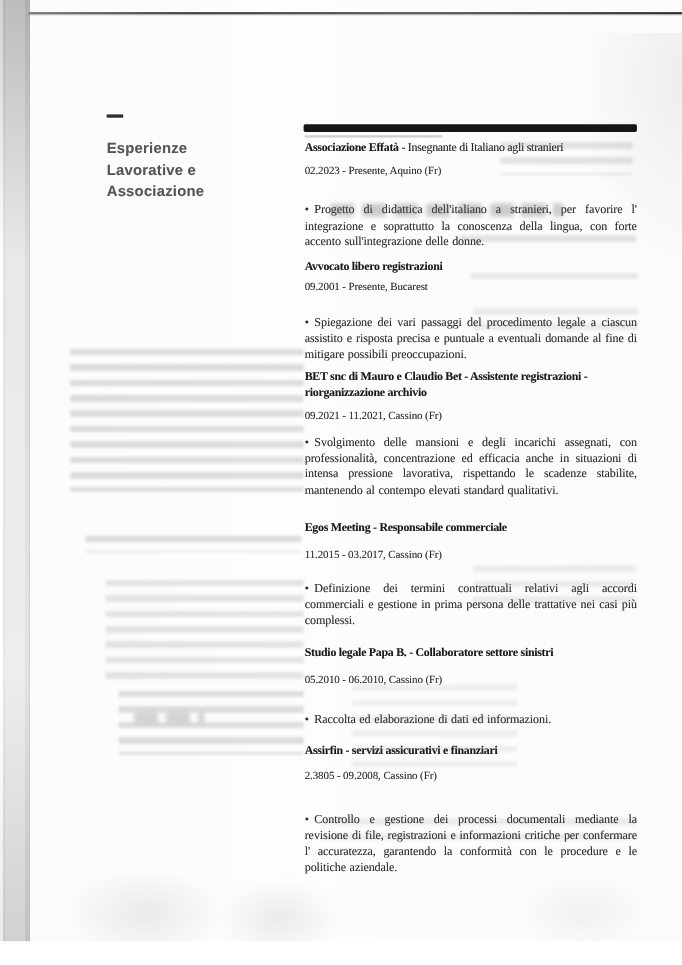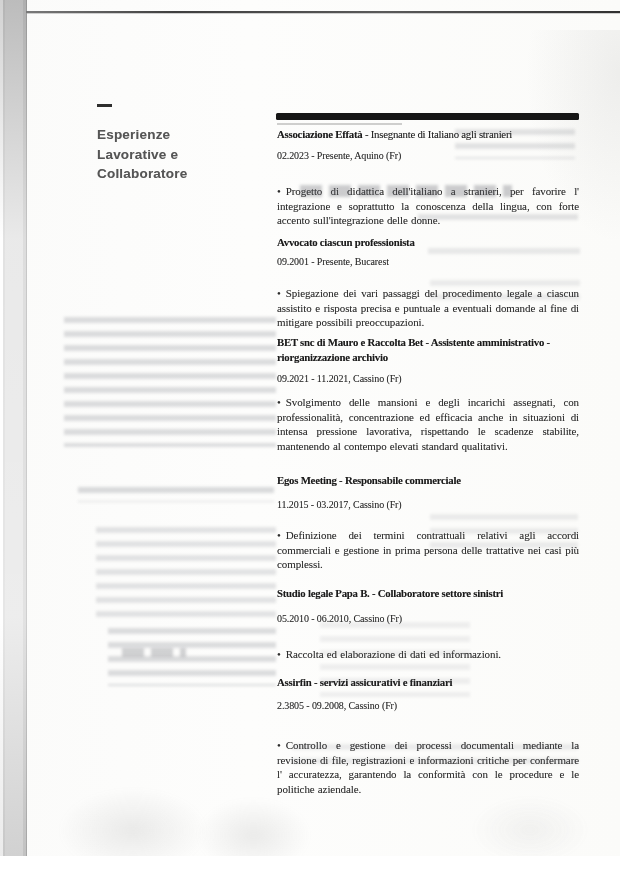--- a/index.html
+++ b/index.html
@@ -89,40 +89,40 @@
 <div class="scan">
 
   <div class="edge-strip"></div>
   <div class="top-edge"></div>
   <div class="fold" style="right:0;top:30px;width:95px;height:215px;"></div>
 
   <div class="dash"></div>
   <div class="section-title">
     <span>Esperienze</span>
     <span>Lavorative e</span>
-    <span>Collaboratore</span>
+    <span>Associazione</span>
   </div>
 
   <div class="divider-bar"></div>
   <div class="bar-ghost"></div>
 
   <div class="entry e1">
     <div class="entry-title"><span>Associazione Effatà</span><span class="reg"> - Insegnante di Italiano agli stranieri</span></div>
     <div class="entry-date">02.2023 - Presente, Aquino (Fr)</div>
     <div class="entry-bullet"><span class="bullet-mark">•</span><span>Progetto di didattica dell'italiano a stranieri, per favorire l' integrazione e soprattutto la conoscenza della lingua, con forte accento sull'integrazione delle donne.</span></div>
   </div>
 
   <div class="entry e2">
-    <div class="entry-title"><span>Avvocato ciascun professionista</span><span class="reg"></span></div>
+    <div class="entry-title"><span>Avvocato libero registrazioni</span><span class="reg"></span></div>
     <div class="entry-date">09.2001 - Presente, Bucarest</div>
     <div class="entry-bullet"><span class="bullet-mark">•</span><span>Spiegazione dei vari passaggi del procedimento legale a ciascun assistito e risposta precisa e puntuale a eventuali domande al fine di mitigare possibili preoccupazioni.</span></div>
   </div>
 
   <div class="entry e3">
-    <div class="entry-title"><span>BET snc di Mauro e Raccolta Bet - Assistente amministrativo - riorganizzazione archivio</span><span class="reg"></span></div>
+    <div class="entry-title"><span>BET snc di Mauro e Claudio Bet - Assistente registrazioni - riorganizzazione archivio</span><span class="reg"></span></div>
     <div class="entry-date">09.2021 - 11.2021, Cassino (Fr)</div>
     <div class="entry-bullet"><span class="bullet-mark">•</span><span>Svolgimento delle mansioni e degli incarichi assegnati, con professionalità, concentrazione ed efficacia anche in situazioni di intensa pressione lavorativa, rispettando le scadenze stabilite, mantenendo al contempo elevati standard qualitativi.</span></div>
   </div>
 
   <div class="entry e4">
     <div class="entry-title"><span>Egos Meeting - Responsabile commerciale</span><span class="reg"></span></div>
     <div class="entry-date">11.2015 - 03.2017, Cassino (Fr)</div>
     <div class="entry-bullet"><span class="bullet-mark">•</span><span>Definizione dei termini contrattuali relativi agli accordi commerciali e gestione in prima persona delle trattative nei casi più complessi.</span></div>
   </div>
 

